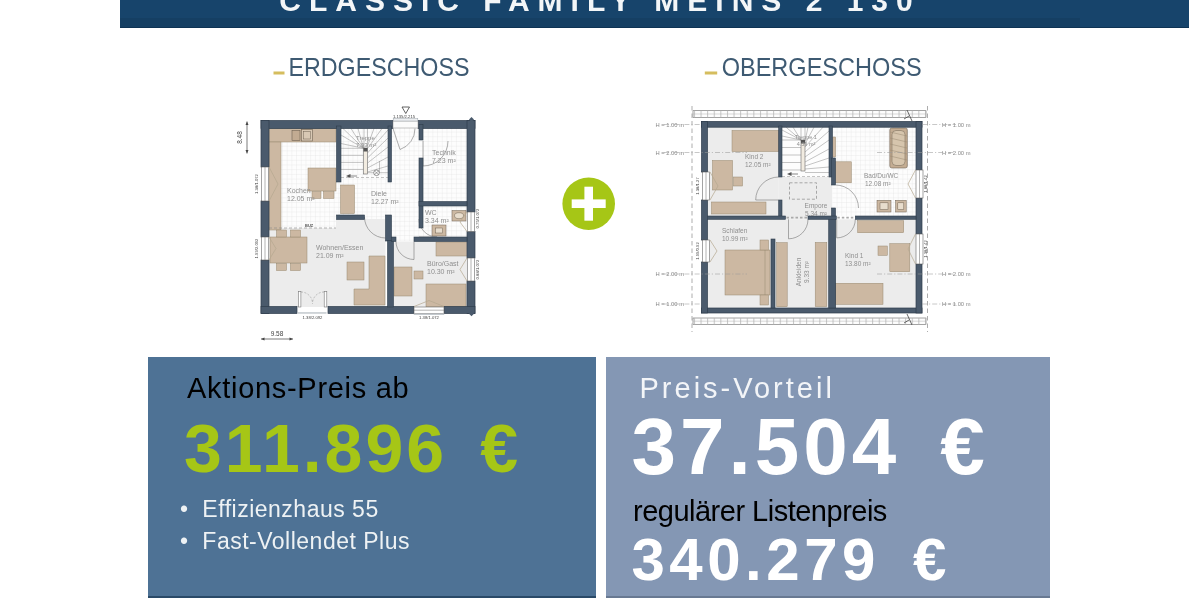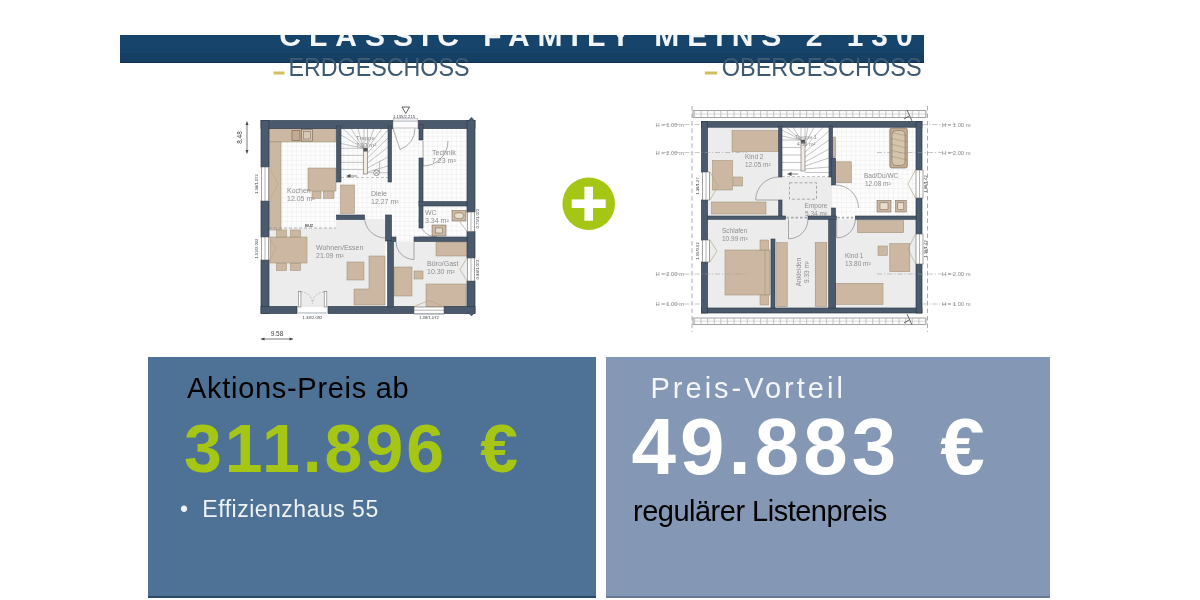--- a/index.html
+++ b/index.html
@@ -3,21 +3,21 @@
 <meta charset="utf-8">
 <style>
   html,body{margin:0;padding:0;}
   body{width:1200px;height:600px;position:relative;overflow:hidden;background:#ffffff;
        font-family:"Liberation Sans", sans-serif;}
   .abs{position:absolute;}
 </style>
 </head>
 <body>
 
-<div class="abs" style="left:120px;top:0;width:804px;height:28px;background:#17446b;overflow:hidden;border-bottom:1px solid #0e3354;box-sizing:border-box;margin-top:35px;">
+<div class="abs" style="left:120px;top:0;width:1069px;height:28px;background:#17446b;overflow:hidden;border-bottom:1px solid #0e3354;box-sizing:border-box;">
   <div class="abs" style="left:0;top:18px;width:960px;height:10px;background:rgba(0,0,0,0.07);"></div>
 
   <div class="abs" style="left:0;top:-14px;width:960px;text-align:center;color:#f3f6f8;
        font-size:30px;line-height:30px;font-weight:bold;letter-spacing:8px;white-space:nowrap;">CLASSIC FAMILY MEINS 2 130</div>
 </div>
 
 <svg class="abs" style="left:0;top:0;" width="1200" height="600" viewBox="0 0 1200 600">
   <defs>
     <pattern id="tile" width="4.7" height="4.7" patternUnits="userSpaceOnUse">
       <path d="M4.7,0 L0,0 0,4.7" stroke="#dcdcdc" fill="none" stroke-width="0.5"></path>
@@ -481,24 +481,26 @@
 </svg>
 
 <div class="abs" style="left:148px;top:357px;width:448px;height:239px;background:#4e7295;border-bottom:2px solid #2a4a68;">
 
   <div class="abs" style="left:39px;top:15px;color:#000000;font-size:29px;letter-spacing:0.7px;">Aktions-Preis ab</div>
 
   <div class="abs" style="left:36px;top:52px;color:#a6c616;font-size:68px;font-weight:bold;letter-spacing:3px;text-align:center;">311.896  €</div>
 
   <div class="abs" style="left:32px;top:136px;color:#eef2f4;font-size:23px;line-height:32px;letter-spacing:0.5px;">
     <div>•&nbsp;&nbsp;Effizienzhaus 55</div>
+    <div>•&nbsp;&nbsp;Fast-Vollendet Plus</div>
   </div>
 </div>
 
 <div class="abs" style="left:605.5px;top:357px;width:444.5px;height:239px;background:#8497b4;border-bottom:2px solid #687992;">
 
-  <div class="abs" style="left:45px;top:15px;color:#f3f5f8;font-size:29px;letter-spacing:3px;">Preis-Vorteil</div>
-
-  <div class="abs" style="left:26px;top:44px;color:#ffffff;font-size:80px;font-weight:bold;letter-spacing:4px;">49.883  €</div>
+  <div class="abs" style="left:34px;top:15px;color:#f3f5f8;font-size:29px;letter-spacing:3px;">Preis-Vorteil</div>
+
+  <div class="abs" style="left:26px;top:44px;color:#ffffff;font-size:80px;font-weight:bold;letter-spacing:4px;">37.504  €</div>
 
   <div class="abs" style="left:27.5px;top:138px;color:#000000;font-size:29px;letter-spacing:-0.5px;">regulärer Listenpreis</div>
 
+  <div class="abs" style="left:26px;top:168px;color:#ffffff;font-size:60px;font-weight:bold;letter-spacing:4.5px;">340.279  €</div>
 </div>
 
 </body></html>

